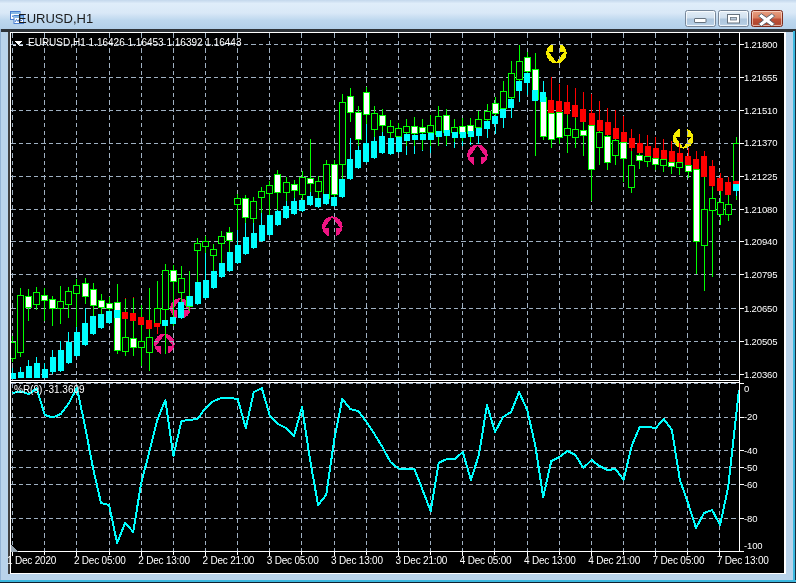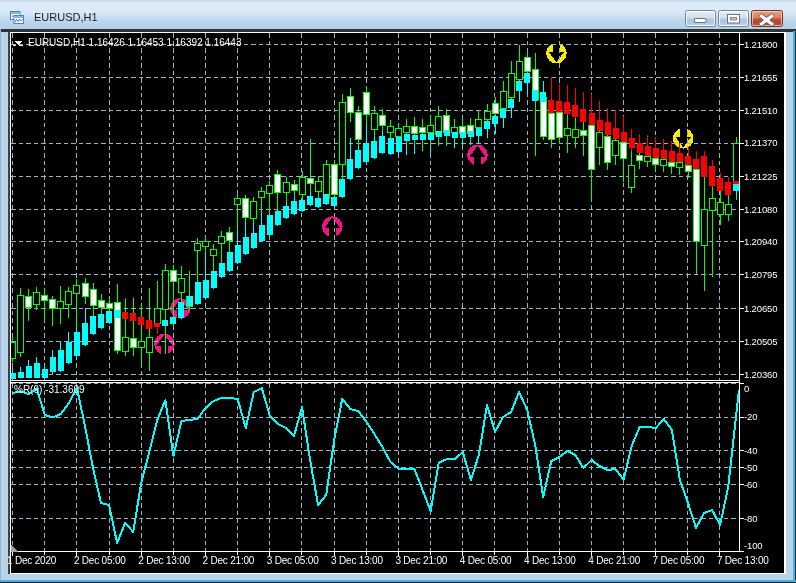--- a/index.html
+++ b/index.html
@@ -1,18 +1,18 @@
 <!DOCTYPE html>
 <html><head><meta charset="utf-8"><style>
 html,body{margin:0;padding:0;width:796px;height:583px;overflow:hidden;background:#b9d3ea;
 font-family:"Liberation Sans", sans-serif;}
 #titlebar{position:absolute;left:0;top:0;width:796px;height:29px;
 background:linear-gradient(to bottom,#c3d7ec 0%,#dfedfa 12%,#d9e8f7 45%,#bdd7ee 70%,#b2cfe9 100%);}
 #ticon{position:absolute;left:10px;top:11px;width:14px;height:13px;}
-#ttext{position:absolute;left:34px;top:11px;font-size:11px;color:#1b1b1b;}
+#ttext{position:absolute;left:18px;top:11px;font-size:13px;color:#1b1b1b;}
 .btn{position:absolute;top:9.5px;width:31px;height:17px;border-radius:2.5px;
 border:1px solid #77879a;box-sizing:border-box;box-shadow:inset 0 0 0 1px rgba(255,255,255,0.75);}
 .btn.std{background:linear-gradient(to bottom,#e4eef7 0%,#cfdfee 47%,#aec6dd 53%,#b4cce2 86%,#c8dcee 100%);}
 #bmin{left:685px;} #brest{left:718px;}
 #bclose{left:751px;width:32px;background:linear-gradient(to bottom,#e9a183 0%,#d87e5e 47%,#c05138 53%,#b04830 86%,#c2614a 100%);border-color:#7e2d1e;box-shadow:inset 0 0 0 1px rgba(255,235,225,0.6);}
 </style></head>
 <body>
 <svg width="796" height="583" viewBox="0 0 796 583" shape-rendering="crispEdges" style="position:absolute;left:0;top:0">
 <defs>
 <clipPath id="cpMain">

